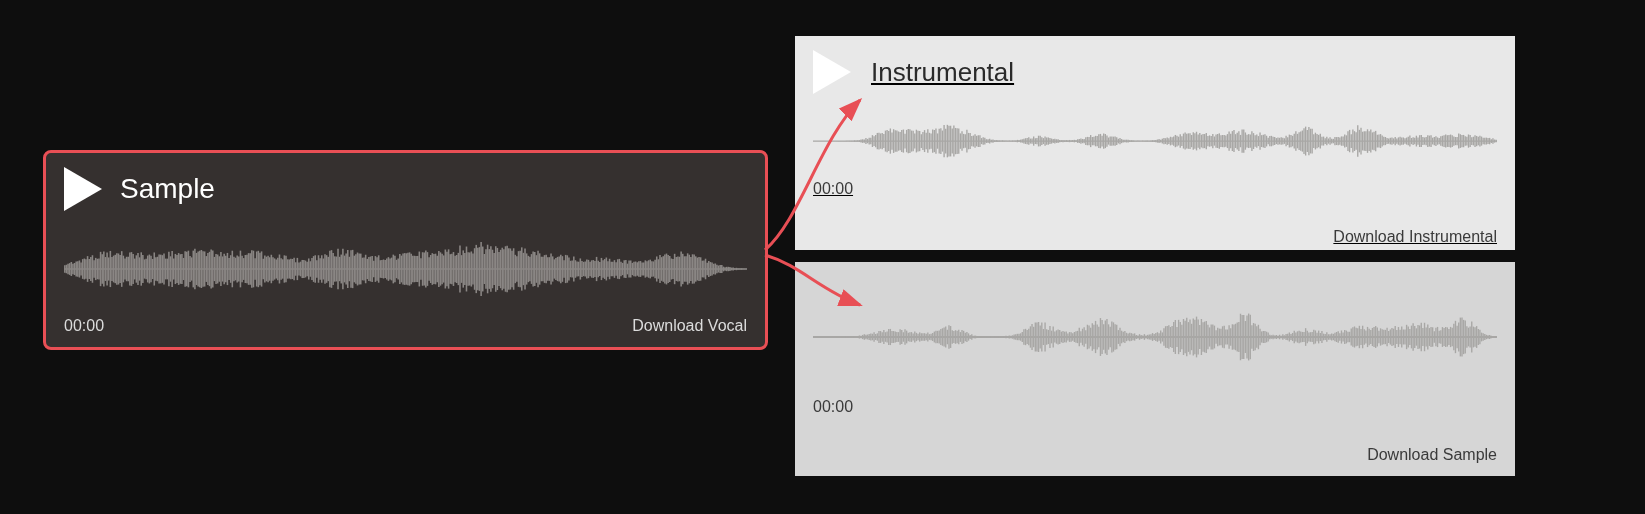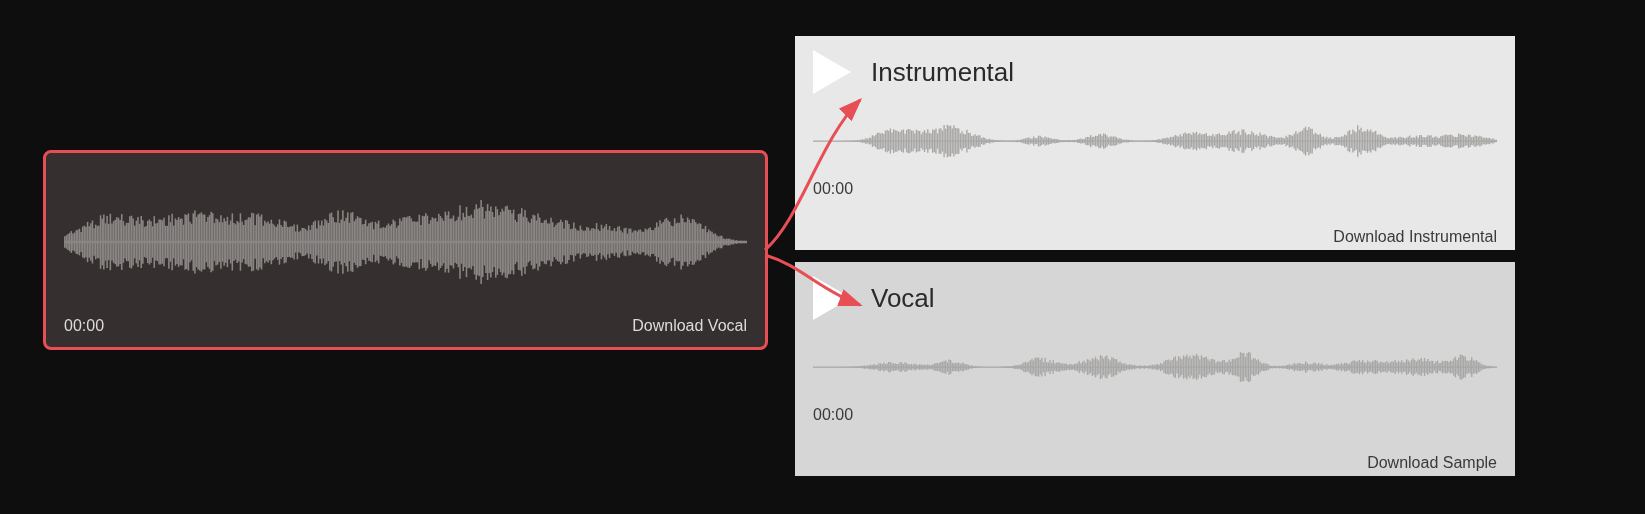--- a/index.html
+++ b/index.html
@@ -71,21 +71,21 @@
     flex-direction: column;
     gap: 12px;
   }
   .stem-card {
     background: #dedede;
     height: 214px;
     padding: 14px 18px 12px 18px;
     display: flex;
     flex-direction: column;
   }
-  .stem-card.inst { background: #e8e8e8; }
+  .stem-card.inst { background: #e8e8e8; text-decoration: underline; }
   .stem-card.voc  { background: #d6d6d6; }
   .stem-card .header {
     display: flex;
     align-items: center;
     gap: 20px;
     margin-bottom: 8px;
   }
   .play-btn-light {
     width: 0; height: 0;
     border-left: 38px solid #fff;
@@ -135,20 +135,24 @@
     top: 0;
     width: 100px;
     height: 514px;
     background: #0e0e0e;
   }
 </style>
 </head>
 <body>
 
 <div class="sample-card">
+  <div class="header">
+    <div class="play-btn-dark"></div>
+    <div class="title">Sample</div>
+  </div>
   <div class="wave wave-dark">
     <svg viewBox="0 0 700 90" preserveAspectRatio="none" id="wave-sample">
         <line class="wave-mid" x1="0" y1="45" x2="700" y2="45"></line>
         <line x1="0.8333333333333334" y1="41.518671279362714" x2="0.8333333333333334" y2="48.481328720637286"></line>
         <line x1="2.5" y1="41.01856791513607" x2="2.5" y2="48.98143208486393"></line>
         <line x1="4.166666666666667" y1="40.18638646908273" x2="4.166666666666667" y2="49.81361353091727"></line>
         <line x1="5.833333333333333" y1="39.46998064261287" x2="5.833333333333333" y2="50.53001935738713"></line>
         <line x1="7.5" y1="38.44645374529597" x2="7.5" y2="51.55354625470403"></line>
         <line x1="9.166666666666668" y1="39.96490338654572" x2="9.166666666666668" y2="50.03509661345428"></line>
         <line x1="10.833333333333334" y1="39.35257244448106" x2="10.833333333333334" y2="50.64742755551894"></line>
@@ -1005,24 +1009,20 @@
           <line x1="699.1666666666667" y1="38.74357541776399" x2="699.1666666666667" y2="41.25642458223601"></line>
         </svg>
     </div>
     <div class="footer">
       <span>00:00</span>
       <span class="download">Download Instrumental</span>
     </div>
   </div>
 
   <div class="stem-card voc">
-    <div class="header">
-      <div class="play-btn-light"></div>
-      <div class="title">Vocal</div>
-    </div>
     <div class="wave wave-light">
       <svg viewBox="0 0 700 80" preserveAspectRatio="none" id="wave-voc">
           <line class="wave-mid" x1="0" y1="40" x2="700" y2="40"></line>
           <line x1="0.8333333333333334" y1="39.998951362371656" x2="0.8333333333333334" y2="40.001048637628344"></line>
           <line x1="2.5" y1="39.99791310370559" x2="2.5" y2="40.00208689629441"></line>
           <line x1="4.166666666666667" y1="39.997382360368256" x2="4.166666666666667" y2="40.002617639631744"></line>
           <line x1="5.833333333333333" y1="39.996796543240116" x2="5.833333333333333" y2="40.003203456759884"></line>
           <line x1="7.5" y1="39.99483546092627" x2="7.5" y2="40.00516453907373"></line>
           <line x1="9.166666666666668" y1="39.99551713175464" x2="9.166666666666668" y2="40.00448286824536"></line>
           <line x1="10.833333333333334" y1="39.99215190838479" x2="10.833333333333334" y2="40.00784809161521"></line>

